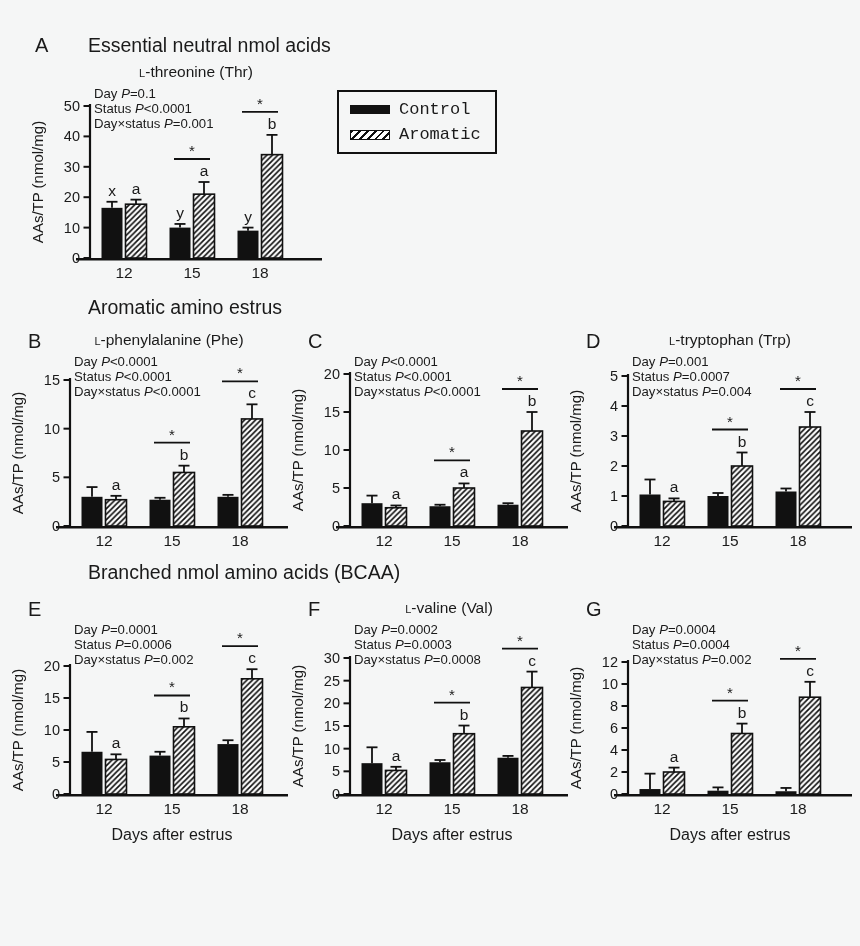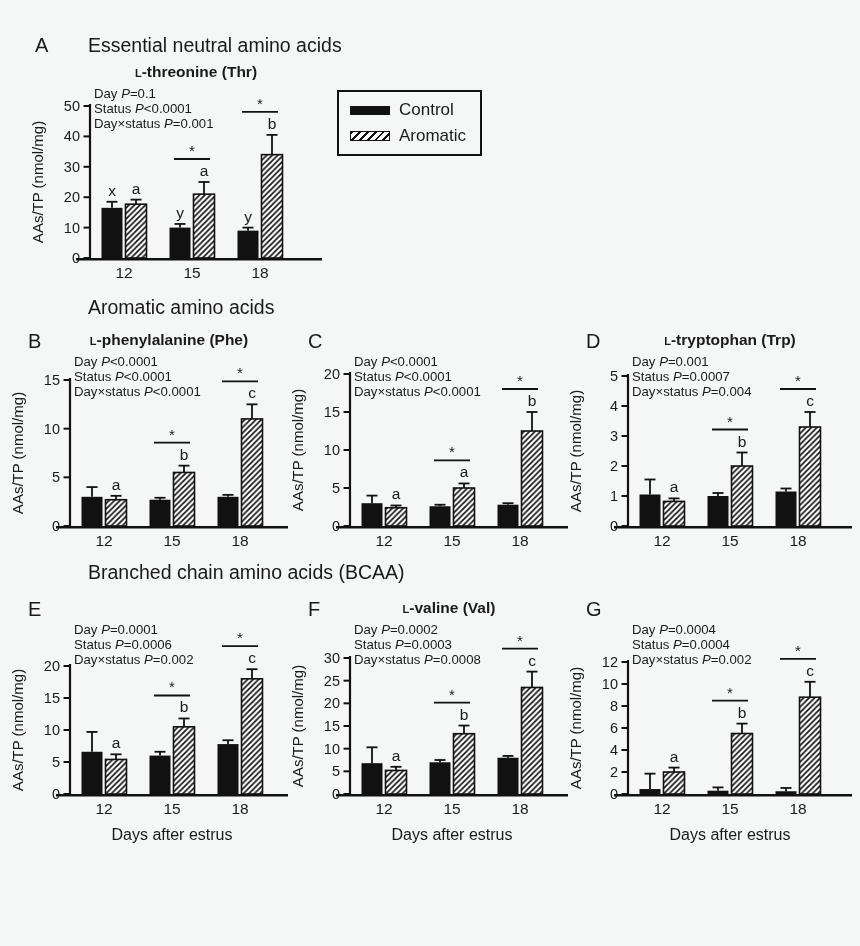--- a/index.html
+++ b/index.html
@@ -2,48 +2,48 @@
 <html><head>
 <meta charset="utf-8">
 <style>
   html,body{margin:0;padding:0;}
   .canvas{position:relative;width:860px;height:946px;background:#f5f6f6;
           font-family:"Liberation Sans",sans-serif;color:#1a1a1a;overflow:hidden;}
   .section-letter{position:absolute;font-size:20px;color:#1a1a1a;}
   .section-title{position:absolute;font-size:19.5px;color:#1a1a1a;}
   .panel{position:absolute;}
   .panel-letter{position:absolute;left:20px;top:0;font-size:20px;}
-  .panel-title{position:absolute;left:40px;right:4px;top:1px;text-align:center;font-size:15.5px;font-weight:bold;}
+  .panel-title{position:absolute;left:40px;right:4px;top:1px;text-align:center;font-size:15.5px;}
   .smL{font-size:11px;}
   svg.chart{position:absolute;left:0;top:24px;overflow:visible;}
   svg text{fill:#1a1a1a;font-family:"Liberation Sans",sans-serif;}
   .tick{font-size:14.5px;}
   .xtick{font-size:15.5px;}
   .stats{font-size:13.2px;}
   .ylab{font-size:15px;}
   .xlab{font-size:16px;}
   .letter{font-size:15.5px;}
   .star{font-size:15px;}
   .legend{position:absolute;border:2.5px solid #111;padding:8px 14px 8px 11px;
           display:flex;flex-direction:column;gap:6px;}
-  .legend-row{display:flex;align-items:center;gap:9px;}
+  .legend-row{display:flex;align-items:center;gap:9px;font-family:Liberation Mono, monospace;}
   .sw-solid{width:40px;height:9px;background:#111;}
   .sw-hatch{width:40px;height:10px;border:1.5px solid #111;box-sizing:border-box;
             background:repeating-linear-gradient(135deg,#111 0 2px,#fff 2px 5.5px);}
   .legend-label{font-size:17px;}
 </style>
 </head>
 <body>
 
 <div class="canvas">
 
   <span class="section-letter" style="left:35px;top:34px">A</span>
-  <span class="section-title" style="left:88px;top:34px">Essential neutral amino acids</span>
-  <span class="section-title" style="left:88px;top:296px">Aromatic amino acids</span>
-  <span class="section-title" style="left:88px;top:561px">Branched chain amino acids (BCAA)</span>
+  <span class="section-title" style="left:88px;top:34px">Essential neutral nmol acids</span>
+  <span class="section-title" style="left:88px;top:296px">Aromatic amino estrus</span>
+  <span class="section-title" style="left:88px;top:561px">Branched nmol amino acids (BCAA)</span>
 
   <div class="legend" style="left:337px;top:90px">
     <div class="legend-row">
       <span class="sw-solid"></span>
       <span class="legend-label">Control</span>
     </div>
     <div class="legend-row">
       <span class="sw-hatch"></span>
       <span class="legend-label">Aromatic</span>
     </div>

